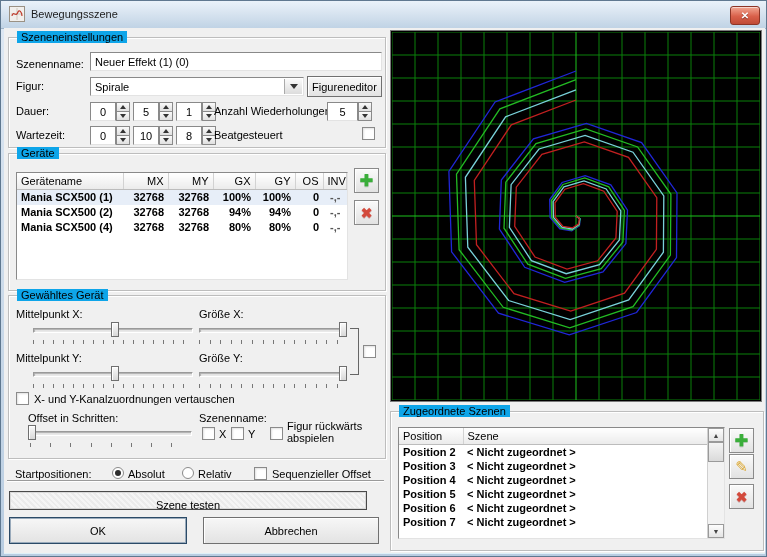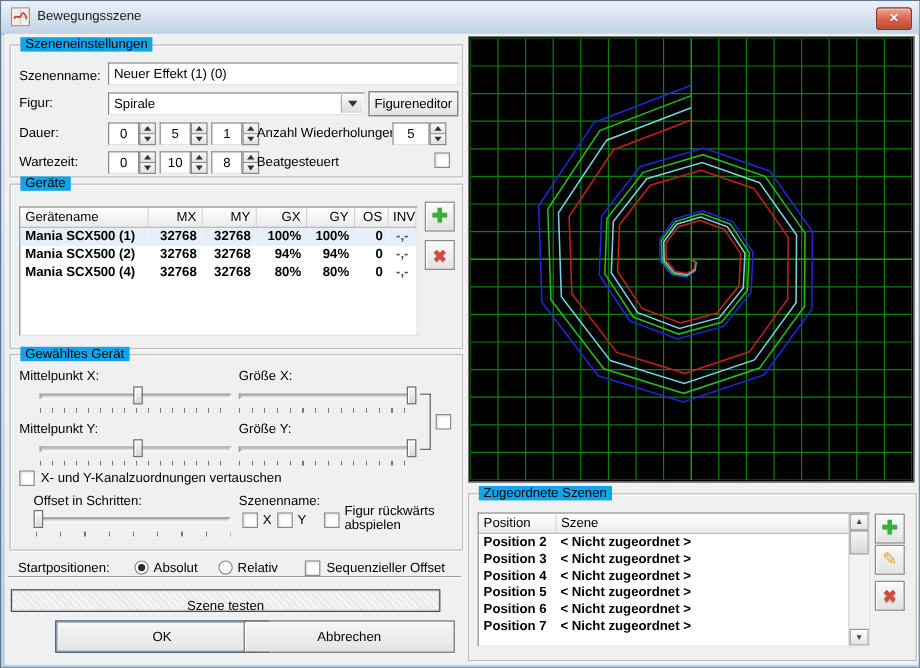--- a/index.html
+++ b/index.html
@@ -314,21 +314,21 @@
     <span class="radio" style="left:178px;top:439px;"></span>
     <div class="lbl" style="left:194px;top:440px;">Relativ</div>
     <div class="cb" style="left:250px;top:439px;"></div>
     <div class="lbl" style="left:268px;top:440px;">Sequenzieller Offset</div>
 
     <div class="sep" style="left:3px;top:452px;width:377px;"></div>
 
     <div class="btn test-btn">
       <span>Szene testen</span>
     </div>
-    <div class="btn def" style="left:5px;top:489px;width:178px;height:27px;margin-left:37px;">
+    <div class="btn def" style="left:5px;top:489px;width:178px;height:27px;">
       <span>OK</span>
     </div>
     <div class="btn" style="left:199px;top:489px;width:176px;height:27px;">
       <span>Abbrechen</span>
     </div>
 
     <div class="canvas">
       <svg id="preview-svg" width="368" height="368" style="display:block;margin:1px;">
           <rect x="0" y="0" width="368" height="368" fill="#000000"></rect>
           <line x1="161" y1="0" x2="161" y2="368" stroke="#0b800b" stroke-width="1"></line>

